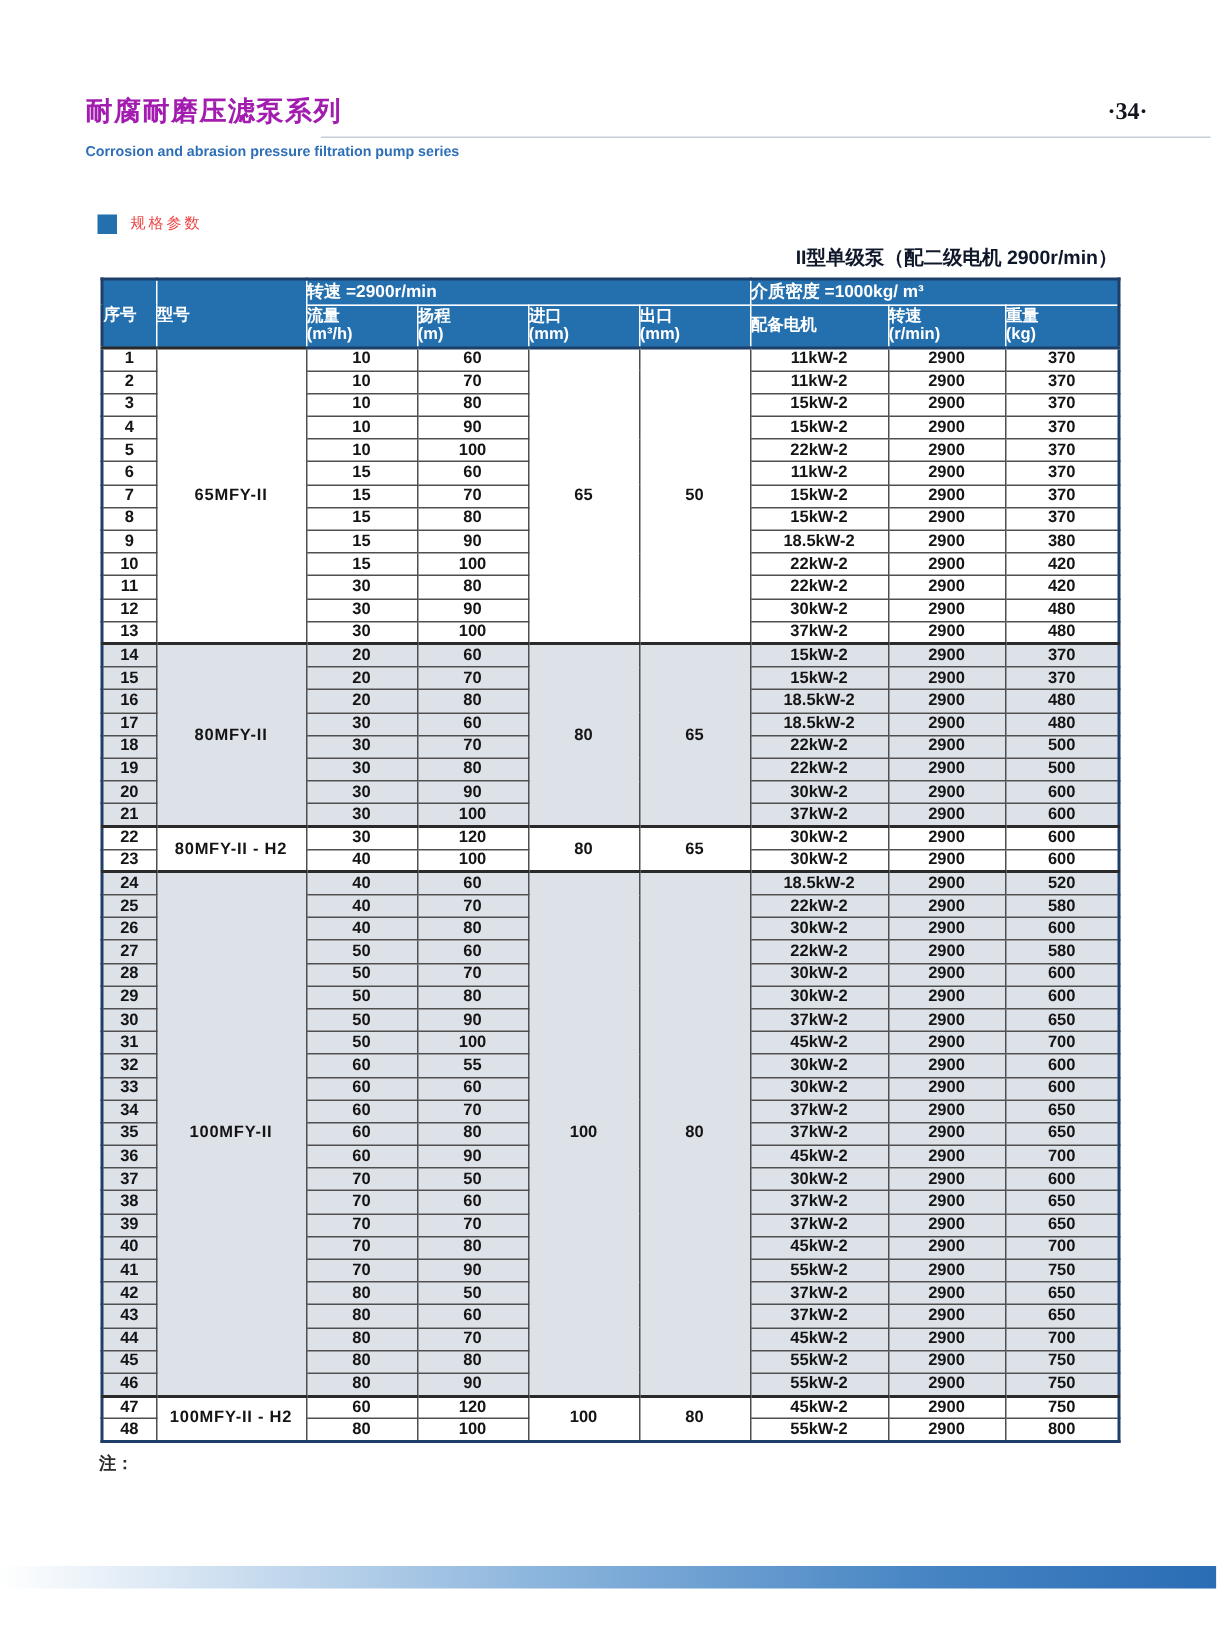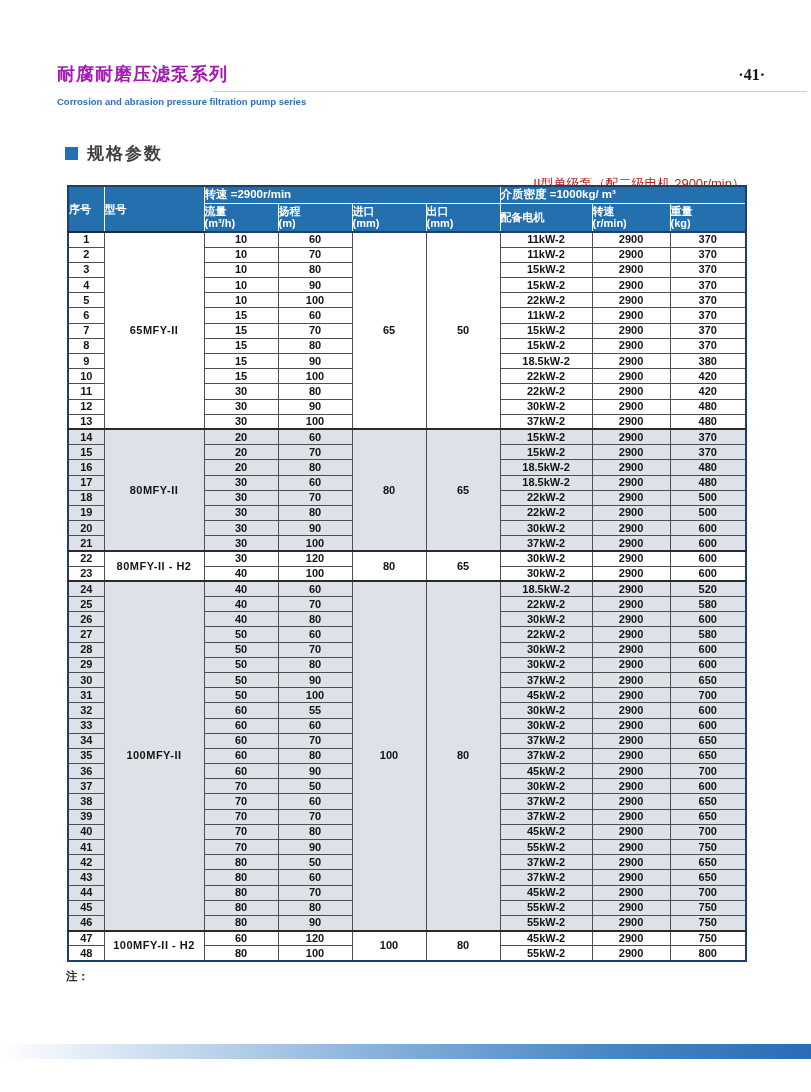--- a/index.html
+++ b/index.html
@@ -9,24 +9,24 @@
 
   
   .title-cn { position:absolute; left:57px; top:62px; font-size:18px; font-weight:bold; color:#a21caf; letter-spacing:1px; }
   .head-rule { position:absolute; left:214px; right:4px; top:91px; height:1px; background:#c6ced6; }
   .title-en { position:absolute; left:57px; top:96px; font-size:9.5px; font-weight:bold; color:#2e6fb7; }
   .page-num { position:absolute; right:46px; top:66px; font-family:"Liberation Serif","DejaVu Serif",serif; font-size:16px; font-weight:bold; color:#14141e; }
 
   
   .section-head { position:absolute; left:65px; top:142px; display:flex; align-items:center; }
   .section-square { width:13px; height:13px; background:#2470af; margin-right:9px; }
-  .section-title { font-size:17px; font-weight:bold; color:#404040; letter-spacing:2px; }
+  .section-title { font-size:10px; font-weight:normal; color:#ef4444; letter-spacing:2px; }
 
   
-  .caption { position:absolute; right:66px; top:163px; font-size:13px; font-weight:normal; color:#b91c1c;margin-top:12px; }
+  .caption { position:absolute; right:66px; top:163px; font-size:13px; font-weight:bold; color:#0f172a; }
 
   
   table.spec { position:absolute; left:67px; top:185px; width:678px; border-collapse:collapse; table-layout:fixed; border:2px solid #1e3f69; }
   thead th { background:#2470af; color:#ffffff; font-weight:bold; border:1px solid #ffffff; text-align:left; padding:0; }
   tr.group-row th { height:17px; font-size:11.5px; }
   tr.col-row th { height:29px; font-size:11px; line-height:12.5px; border-bottom:2px solid #1e3f69; }
   tr.group-row th[rowspan] { font-size:11px; }
   tbody tr { height:15.2px; }
   tbody td { border:1px solid #4f4f4f; text-align:center; font-size:11px; line-height:1; color:#141414; background:#ffffff; padding:0; font-weight:bold; }
   tbody tr.shaded td { background:#dde1e8; }
@@ -43,21 +43,21 @@
     background:linear-gradient(90deg,#ffffff 0%,#cfe0f1 18%,#8ab4dc 45%,#4886c4 75%,#2a6db5 100%); }
 </style>
 </head>
 <body>
 
 <div class="page">
 
   <div class="title-cn">耐腐耐磨压滤泵系列</div>
   <div class="head-rule"></div>
   <div class="title-en">Corrosion and abrasion pressure filtration pump series</div>
-  <div class="page-num">·41·</div>
+  <div class="page-num">·34·</div>
 
   <div class="section-head">
     <span class="section-square"></span>
     <span class="section-title">规格参数</span>
   </div>
 
   <div class="caption">II型单级泵（配二级电机 2900r/min）</div>
 
   <table class="spec">
     <colgroup>

